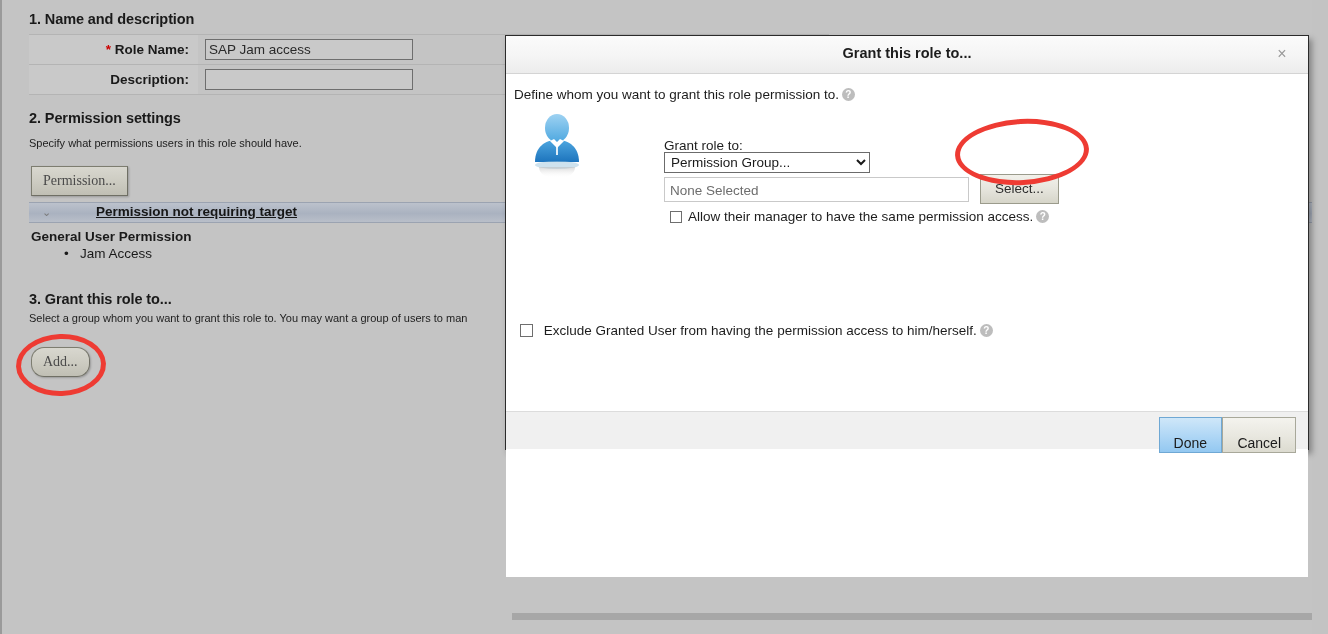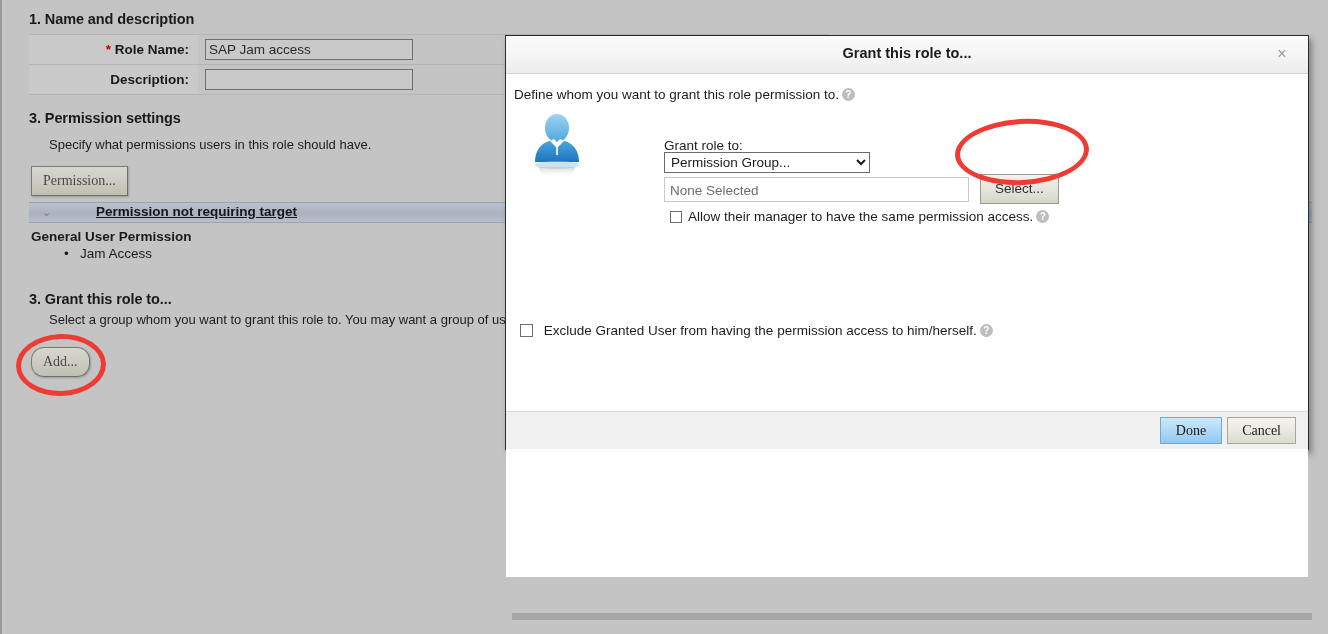--- a/index.html
+++ b/index.html
@@ -34,23 +34,22 @@
     background: #c4c4c4;
   }
 
   .sec-title {
     font-weight: bold;
     font-size: 14.5px;
     color: #1a1a1a;
     letter-spacing: -0.1px;
   }
   .sec-desc {
-    font-size: 13px;
+    font-size: 11px;
     color: #1d1d1d;
-    margin-left: 20px;
   }
 
   
   #name-table {
     position: absolute;
     left: 27px; top: 34px;
     width: 800px;
     border-collapse: collapse;
   }
   #name-table td {
@@ -324,24 +323,24 @@
     position: absolute;
     left: 0; right: 0; bottom: 0;
     height: 37px;
     background: #f0f0f0;
     border-top: 1px solid #dcdcdc;
   }
   .dlg-btn {
     position: absolute;
     top: 5px;
     height: 27px;
-    font-family: Liberation Serif, serif;
+    font-family: Liberation Sans, sans-serif;
     font-size: 14px;
     cursor: pointer;
-    padding: 4px 14px;
+    padding: 17px 14px;
     box-sizing: border-box;
   }
   #done-btn {
     right: 86px;
     background: linear-gradient(to bottom, #cfe7f9 0%, #aed6f5 55%, #93c8f1 100%);
     border: 1px solid #6fa8d4;
     color: #1b1b1b;
     min-width: 62px;
   }
   #cancel-btn {
@@ -384,21 +383,21 @@
         <td class="lbl-cell">
           <span>Description:</span>
         </td>
         <td class="fld-cell">
           <input class="txt-input" id="description-input" type="text" value="" style="">
         </td>
       </tr>
     </tbody>
       </table>
 
-    <div id="sec2" class="sec-title">3. Permission settings</div>
+    <div id="sec2" class="sec-title">2. Permission settings</div>
     <div id="sec2desc" class="sec-desc">Specify what permissions users in this role should have.</div>
 
     <div id="perm-btn" class="btn3d">Permission...</div>
 
     <div id="perm-bar">
       <span class="caret">⌄</span>
       <span class="barlabel">Permission not requiring target</span>
     </div>
 
     <div id="gen-perm">General User Permission</div>

